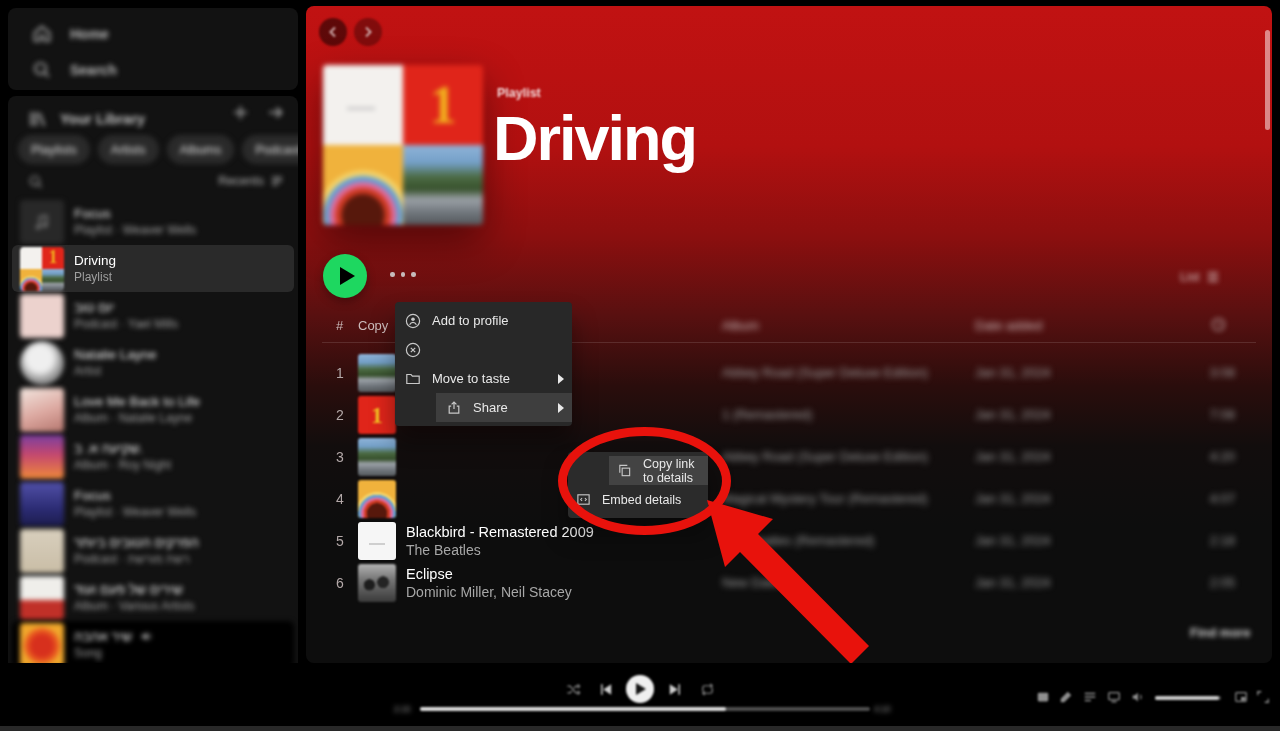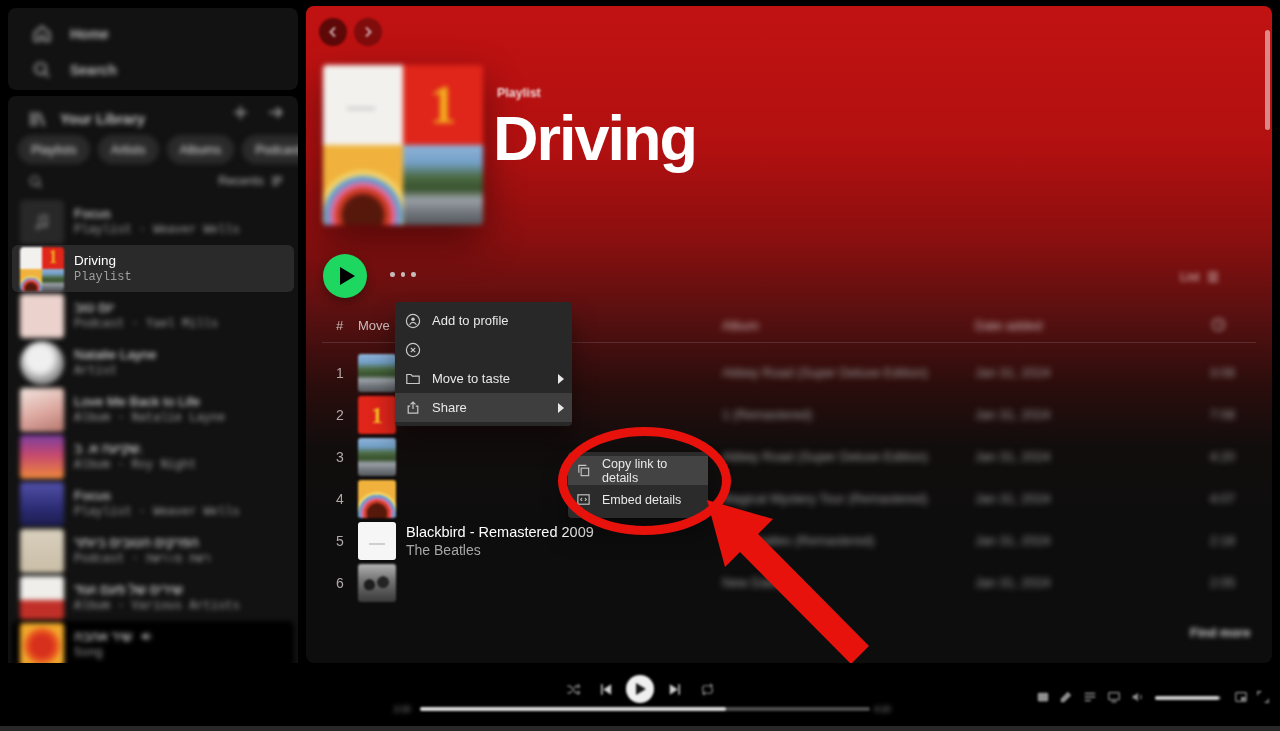--- a/index.html
+++ b/index.html
@@ -20,21 +20,21 @@
   .chip{height:29px;border-radius:15px;background:#2a2a2a;color:#dedede;font-size:12.5px;display:flex;align-items:center;padding:0 13px;white-space:nowrap;}
   .chip.trunc{max-width:62px;overflow:hidden;}
   .lib-tools{position:absolute;left:0;top:76px;width:100%;height:24px;}
   .recents{position:absolute;right:14px;top:2px;display:flex;align-items:center;gap:6px;color:#b3b3b3;font-size:12.5px;}
   .lib-list{position:absolute;left:4px;top:102px;width:282px;}
   .lib-item{height:47px;display:flex;align-items:center;gap:10px;padding:0 8px;border-radius:6px;box-sizing:border-box;}
   .lib-item.sel{background:#2a2a2a;}
   .lib-item.playing{background:#000;}
   .li-text{display:flex;flex-direction:column;gap:2px;min-width:0;}
   .li-title{color:#eee;font-size:13.5px;font-weight:400;white-space:nowrap;overflow:hidden;display:flex;align-items:center;gap:8px;}
-  .li-sub{color:#9f9f9f;font-size:12px;white-space:nowrap;overflow:hidden;font-family:Liberation Mono, monospace;}
+  .li-sub{color:#9f9f9f;font-size:12px;white-space:nowrap;overflow:hidden;}
 
   
   .cv{width:44px;height:44px;border-radius:4px;flex:none;position:relative;overflow:hidden;}
   .cv.round{border-radius:50%;}
   .collage{display:grid;grid-template-rows:1fr 1fr;grid-template-columns:1fr 1fr;}
   .q{position:relative;}
   .q-white{background:#f3f1ee;}
   .q-one{background:#e0251a;color:#f2b01e;display:flex;align-items:center;justify-content:center;font-weight:700;font-family:"Liberation Serif",serif;}
   .q-mmt{background:radial-gradient(circle at 50% 88%, #57180c 0 26%, #cf3a22 27% 34%, #e06a9a 35% 41%, #5f9fd8 42% 48%, #f5d469 49% 55%, #f0b23c 56% 100%);}
   .q-abbey{background:linear-gradient(180deg,#8fb3d8 0%,#74a0c8 22%,#4c6b44 40%,#37512c 55%,#9aa0a6 68%,#6f757b 85%,#54585c 100%);}
@@ -83,21 +83,21 @@
   .t-artist{color:#a7a7a7;font-size:14px;}
   .t-album{position:absolute;left:416px;top:13px;color:#9f9f9f;font-size:13px;max-width:230px;white-space:nowrap;overflow:hidden;}
   .t-date{position:absolute;left:669px;top:13px;color:#9f9f9f;font-size:13px;}
   .t-dur{position:absolute;left:869px;top:13px;width:60px;text-align:right;color:#9f9f9f;font-size:13px;}
   .find-more{position:absolute;left:884px;top:620px;color:#cfcfcf;font-size:12.5px;font-weight:700;}
   .scrollbar{position:absolute;right:2px;top:24px;width:5px;height:100px;background:rgba(255,255,255,.5);border-radius:3px;}
 
   
   .ctx{position:absolute;left:89px;top:296px;width:177px;background:#282828;border-radius:4px;padding:4px 0;box-shadow:0 16px 24px rgba(0,0,0,.4);z-index:10;}
   .ctx-item{height:29px;display:flex;align-items:center;gap:11px;padding:0 10px;color:#e9e9e9;font-size:13px;position:relative;}
-  .ctx-item.hl{background:#3e3e3e;}
+  .ctx-item.hl{background:#3e3e3e;margin-left:41px;}
   .ctx-item svg{flex:none;color:#c8c8c8;}
   .ctx-caret{position:absolute;right:8px;width:0;height:0;border-style:solid;border-width:5px 0 5px 6px;border-color:transparent transparent transparent #e9e9e9;}
   .sub{position:absolute;left:262px;top:446px;width:140px;background:#2b2b2b;border-radius:4px;padding:4px 0;box-shadow:0 16px 24px rgba(0,0,0,.4);z-index:11;}
   .sub .ctx-item{font-size:12.5px;padding:0 8px;}
   .sub .ctx-item.hl{background:#434343;}
 
   
   .ann-ellipse{position:absolute;left:252px;top:421px;width:155px;height:90px;border:9px solid #e8120c;border-radius:50%;z-index:20;}
   .ann-arrow{position:absolute;left:0;top:0;z-index:20;pointer-events:none;}
 
@@ -327,21 +327,21 @@
 
     <div class="list-toggle bl2">
       <span>List</span>
       <svg width="14" height="14" viewBox="0 0 14 14">
           <path d="M2 3h10M2 7h10M2 11h10" stroke="currentColor" stroke-width="1.6"></path>
         </svg>
     </div>
 
     <div class="tl-head">
       <span class="c-num">#</span>
-      <span class="c-title">Move</span>
+      <span class="c-title">Copy</span>
       <span class="c-album bl3">Album</span>
       <span class="c-date bl3">Date added</span>
       <span class="c-clock bl2">
         <svg width="15" height="15" viewBox="0 0 16 16">
             <circle cx="8" cy="8" r="6.4" fill="none" stroke="currentColor" stroke-width="1.3"></circle>
             <path d="M8 4.5V8l2.5 1.6" fill="none" stroke="currentColor" stroke-width="1.3"></path>
           </svg>
       </span>
     </div>
     <div class="tl-divider"></div>
@@ -384,20 +384,24 @@
           <span class="t-title">Blackbird - Remastered 2009</span>
           <span class="t-artist">The Beatles</span>
         </div>
         <span class="t-album bl3">The Beatles (Remastered)</span>
         <span class="t-date bl3">Jan 31, 2024</span>
         <span class="t-dur bl3">2:18</span>
       </div>
       <div class="trow">
         <span class="t-num">6</span>
         <div class="t-cv cv-bw bl1"></div>
+        <div class="t-main">
+          <span class="t-title">Eclipse</span>
+          <span class="t-artist">Dominic Miller, Neil Stacey</span>
+        </div>
         <span class="t-album bl3">New Dawn</span>
         <span class="t-date bl3">Jan 31, 2024</span>
         <span class="t-dur bl3">2:05</span>
       </div>
     </div>
 
     <div class="find-more bl2">Find more</div>
     <div class="scrollbar"></div>
 
     <div class="ctx">

